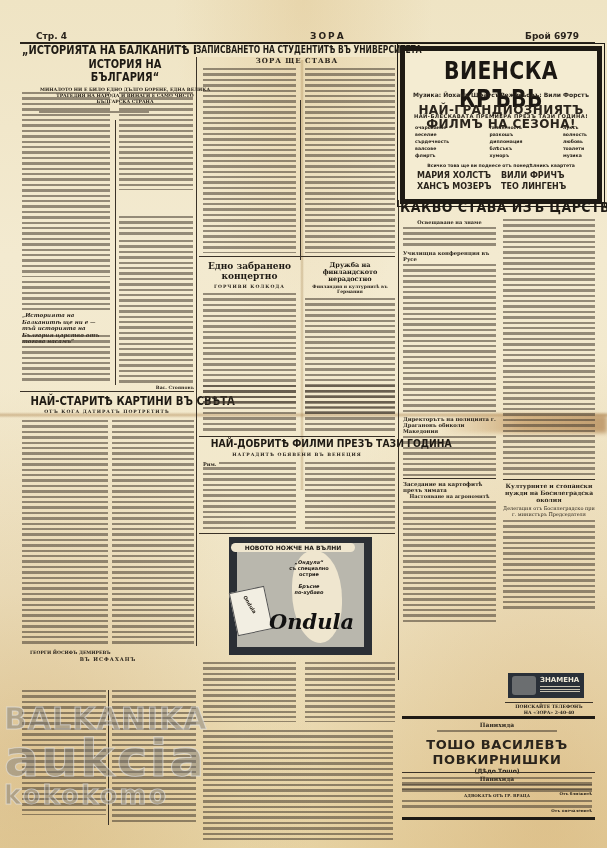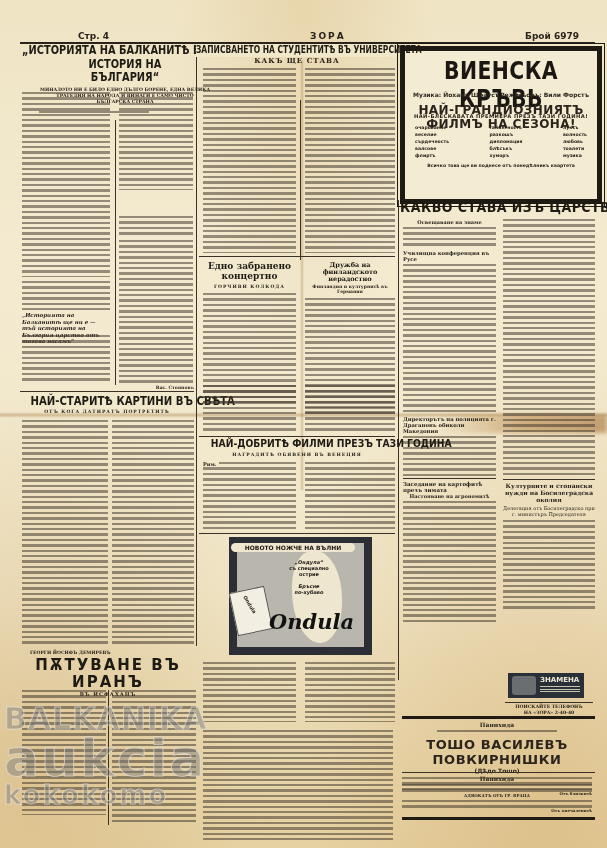--- a/index.html
+++ b/index.html
@@ -13,21 +13,21 @@
       linear-gradient(180deg,#efe4c4 0%,#f3ead0 30%,#f1e7c9 70%,#e8d6a8 100%);}
   .fold-h{position:absolute;left:0;top:412px;width:607px;height:6px;
     background:linear-gradient(180deg,transparent,rgba(150,100,40,0.35),transparent);}
   .fold-v{position:absolute;left:300px;top:60px;width:4px;height:430px;
     background:linear-gradient(90deg,transparent,rgba(140,100,40,0.3),transparent);}
   .stain{position:absolute;left:440px;top:415px;width:167px;height:18px;
     background:linear-gradient(90deg,transparent,rgba(170,110,40,0.45),rgba(150,90,30,0.5));filter:blur(2px);}
 
   .masthead{position:absolute;left:20px;top:28px;width:575px;height:14px;border-bottom:2px solid #2a241c;
     font-family:"DejaVu Sans",sans-serif;font-size:9px;font-weight:bold;}
-  .masthead .pg{position:absolute;left:16px;top:3px;margin-left:42px;}
+  .masthead .pg{position:absolute;left:16px;top:3px;}
   .masthead .nm{position:absolute;left:290px;top:3px;letter-spacing:2px;}
   .masthead .no{position:absolute;right:16px;top:3px;}
 
   .col{position:absolute;}
   .rule-v{position:absolute;width:1px;background:#3a3228;}
   .rule-h{position:absolute;height:1px;background:#3a3228;}
 
   .hl{font-family:"DejaVu Sans",sans-serif;font-weight:bold;text-align:center;color:#1e1a14;line-height:1.1;}
   .hl-condensed{transform:scaleX(0.82);transform-origin:center;}
   .sub{font-family:"DejaVu Serif",serif;font-weight:bold;text-align:center;font-size:7px;letter-spacing:1px;color:#2a241c;}
@@ -111,21 +111,21 @@
   <div style="font-size:5.5px;font-weight:bold;font-style:italic;line-height:6.5px;margin-top:1px;">„Историята на Балканитѣ ще ни е — тъй историята на България царство отъ тогава насамъ“</div>
 </div>
 <div class="col lines" style="left:22px;top:335px;width:88px;height:48px;"></div>
 <div class="col lines" style="left:119px;top:92px;width:74px;height:98px;"></div>
 <div class="col" style="left:119px;top:216px;width:74px;font-size:5.3px;font-style:italic;font-weight:bold;line-height:7px;color:#3a3228;">
   <div class="lines" style="height:20px;"></div>
 </div>
 <div class="col lines" style="left:119px;top:240px;width:74px;height:143px;"></div>
 
 <div class="col" style="left:199px;top:56px;width:196px;">
-  <div class="sub">КАКЪ ЩЕ СТАВА</div>
+  <div class="sub">ЗОРА ЩЕ СТАВА</div>
 </div>
 <div class="col lines" style="left:203px;top:68px;width:93px;height:185px;"></div>
 <div class="col lines" style="left:305px;top:68px;width:90px;height:185px;"></div>
 <div class="rule-h" style="left:199px;top:256px;width:196px;"></div>
 
 <div class="col" style="left:203px;top:262px;width:93px;">
   <div class="hl" style="font-size:9px;font-family:'DejaVu Serif',serif;">Едно забранено концертно</div>
   <div class="sub" style="font-size:4.5px;margin-top:2px;">ГОРЧИВИ КОЛКОДА</div>
   <div class="lines" style="height:110px;margin-top:4px;"></div>
 </div>
@@ -161,20 +161,26 @@
     </div>
     <div>
       <span>луксъ</span>
       <span>волность</span>
       <span>любовь</span>
       <span>тоалети</span>
       <span>музика</span>
     </div>
   </div>
   <div class="premiere">Всичко това ще ви поднесе отъ понедѣлникъ квартета</div>
+  <div class="cast">
+    <span>МАРИЯ ХОЛСТЪ</span>
+    <span>ВИЛИ ФРИЧЪ</span>
+    <span>ХАНСЪ МОЗЕРЪ</span>
+    <span>ТЕО ЛИНГЕНЪ</span>
+  </div>
 </div>
 
 <div class="col" style="left:400px;top:200px;width:200px;">
   <div class="hl" style="font-size:14px;letter-spacing:0.5px;transform:scaleX(0.9);transform-origin:left;white-space:nowrap;">КАКВО СТАВА ИЗЪ ЦАРСТВОТО</div>
 </div>
 <div class="col" style="left:403px;top:219px;width:93px;">
   <div class="sub" style="font-size:5px;letter-spacing:0;">Освещаване на знаме</div>
   <div class="lines" style="height:22px;margin-top:2px;"></div>
   <div style="font-size:5.3px;font-weight:bold;margin-top:1px;">Училищна конференция въ Русе</div>
   <div class="lines" style="height:150px;margin-top:2px;"></div>
@@ -229,21 +235,20 @@
     <div style="font-style:italic;">по-хубаво</div>
   </div>
   <div class="blade">
       <span>Ondula</span>
     </div>
   <div class="brand">Ondula</div>
 </div>
 
 <div class="col" style="left:20px;top:650px;width:176px;">
   <div style="font-size:4.5px;font-weight:bold;margin-left:10px;">ГЕОРГИ ЙОСИФЪ ДЕМИРЕВЪ</div>
-  <div class="hl" style="font-size:15px;letter-spacing:2px;margin-top:2px;">ПѪТУВАНЕ ВЪ ИРАНЪ</div>
   <div class="sub" style="font-size:5px;margin-top:1px;">ВЪ ИСФАХАНЪ</div>
 </div>
 <div class="col lines" style="left:22px;top:690px;width:84px;height:125px;"></div>
 <div class="col lines" style="left:112px;top:690px;width:84px;height:135px;"></div>
 <div class="rule-v" style="left:108px;top:690px;height:135px;"></div>
 
 <div class="col lines" style="left:203px;top:662px;width:190px;height:185px;opacity:0;"></div>
 <div class="col lines" style="left:203px;top:662px;width:93px;height:60px;"></div>
 <div class="col lines" style="left:305px;top:662px;width:90px;height:60px;"></div>
 <div class="col lines" style="left:203px;top:730px;width:190px;height:110px;"></div>

